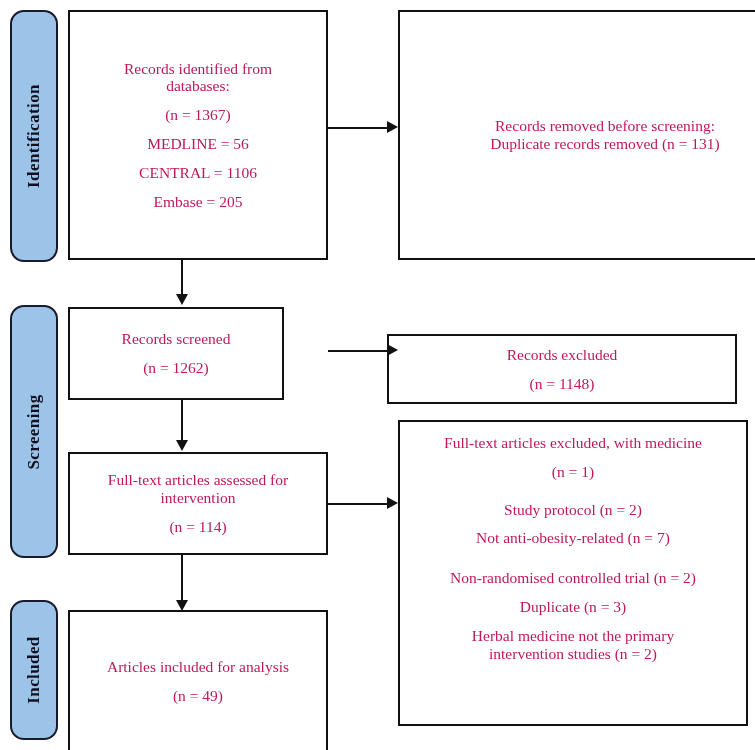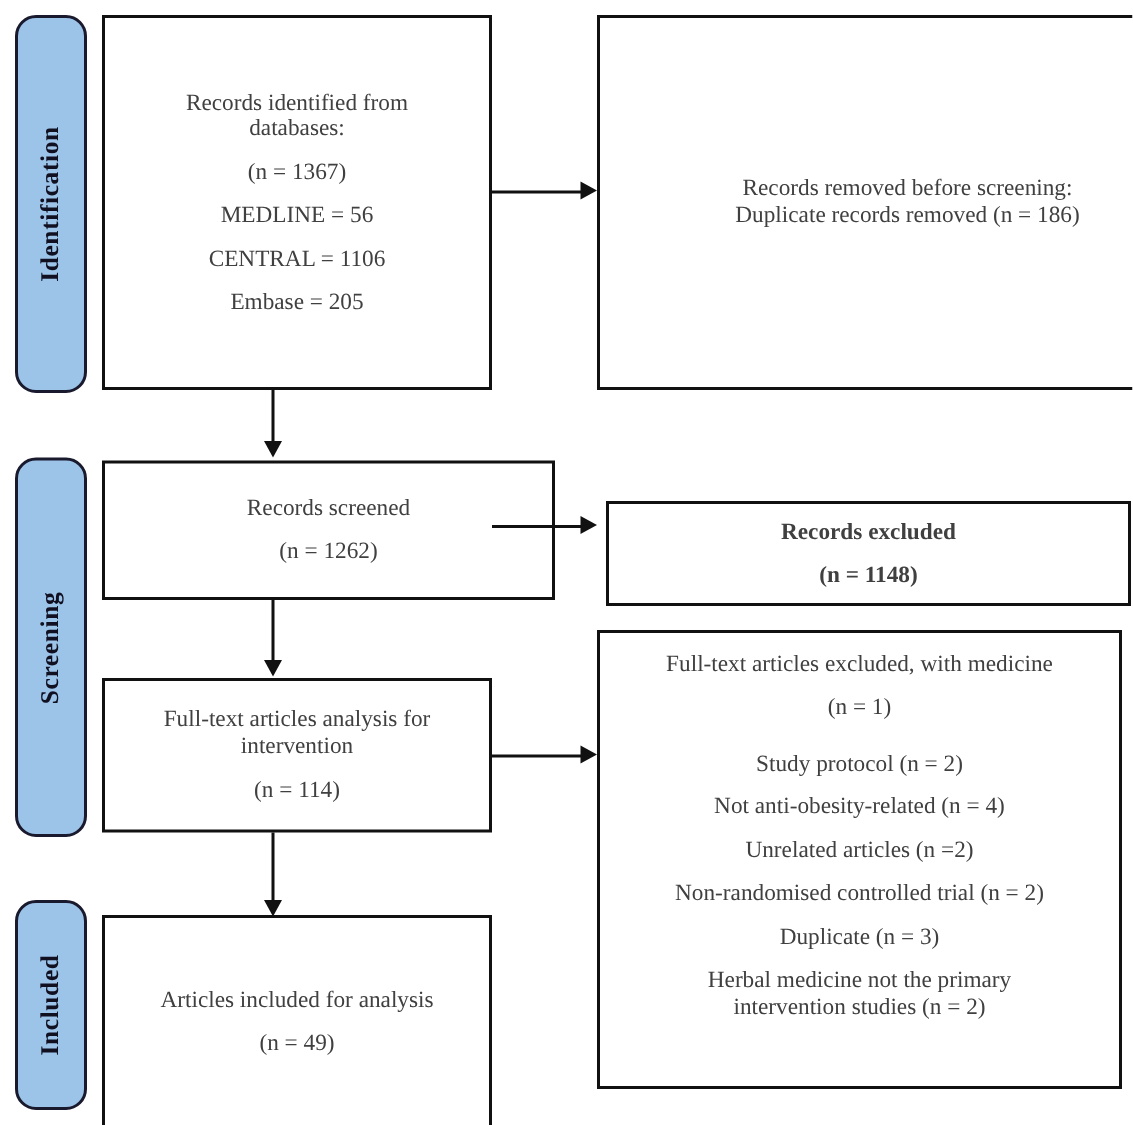--- a/index.html
+++ b/index.html
@@ -41,21 +41,21 @@
   .box {
     position: absolute;
     background: #ffffff;
     border: 2.5px solid #111111;
     box-sizing: border-box;
     display: flex;
     flex-direction: column;
     align-items: center;
     justify-content: center;
     text-align: center;
-    color: #404040;
+    color: #be185d;
     font-size: 15.5px;
     line-height: 1.15;
     padding: 4px 10px;
   }
   .box .ln {
     display: block;
     white-space: nowrap;
   }
   .gap-sm { height: 11px; }
   .gap-md { height: 20px; }
@@ -108,64 +108,63 @@
     <span class="gap-sm"></span>
     <span class="ln">MEDLINE = 56</span>
     <span class="gap-sm"></span>
     <span class="ln">CENTRAL = 1106</span>
     <span class="gap-sm"></span>
     <span class="ln">Embase = 205</span>
   </div>
 
   <div class="box" style="left:398px; top:10px; width:414px; height:250px;">
     <span class="ln">Records removed before screening:</span>
-    <span class="ln">Duplicate records removed (n = 186)</span>
+    <span class="ln">Duplicate records removed (n = 131)</span>
   </div>
 
   <div class="hline" style="left:328px; top:127px; width:60px;"></div>
   <div class="arrow-right" style="left:387px; top:121px;"></div>
 
   <div class="vline" style="left:181px; top:260px; height:36px;"></div>
   <div class="arrow-down" style="left:176px; top:294px;"></div>
 
-  <div class="box" style="left:68px; top:307px; width:302px; height:93px;">
+  <div class="box" style="left:68px; top:307px; width:216px; height:93px;">
     <span class="ln">Records screened</span>
     <span class="gap-sm"></span>
     <span class="ln">(n = 1262)</span>
   </div>
 
-  <div class="box" style="left:404px; top:334px; width:350px; height:70px;font-weight:bold;">
+  <div class="box" style="left:387px; top:334px; width:350px; height:70px;">
     <span class="ln">Records excluded</span>
     <span class="gap-sm"></span>
     <span class="ln">(n = 1148)</span>
   </div>
 
   <div class="hline" style="left:328px; top:350px; width:60px;"></div>
   <div class="arrow-right" style="left:387px; top:344px;"></div>
 
   <div class="vline" style="left:181px; top:400px; height:42px;"></div>
   <div class="arrow-down" style="left:176px; top:440px;"></div>
 
   <div class="box" style="left:68px; top:452px; width:260px; height:103px;">
-    <span class="ln">Full-text articles analysis for</span>
+    <span class="ln">Full-text articles assessed for</span>
     <span class="ln">intervention</span>
     <span class="gap-sm"></span>
     <span class="ln">(n = 114)</span>
   </div>
 
   <div class="box" style="left:398px; top:420px; width:350px; height:306px; justify-content:flex-start; padding-top:12px;">
     <span class="ln">Full-text articles excluded, with medicine</span>
     <span class="gap-sm"></span>
     <span class="ln">(n = 1)</span>
     <span class="gap-md"></span>
     <span class="ln">Study protocol (n = 2)</span>
     <span class="gap-sm"></span>
-    <span class="ln">Not anti-obesity-related (n = 4)</span>
+    <span class="ln">Not anti-obesity-related (n = 7)</span>
     <span class="gap-sm"></span>
-    <span class="ln">Unrelated articles (n =2)</span>
     <span class="gap-sm"></span>
     <span class="ln">Non-randomised controlled trial (n = 2)</span>
     <span class="gap-sm"></span>
     <span class="ln">Duplicate (n = 3)</span>
     <span class="gap-sm"></span>
     <span class="ln">Herbal medicine not the primary</span>
     <span class="ln">intervention studies (n = 2)</span>
   </div>
 
   <div class="hline" style="left:328px; top:503px; width:60px;"></div>

